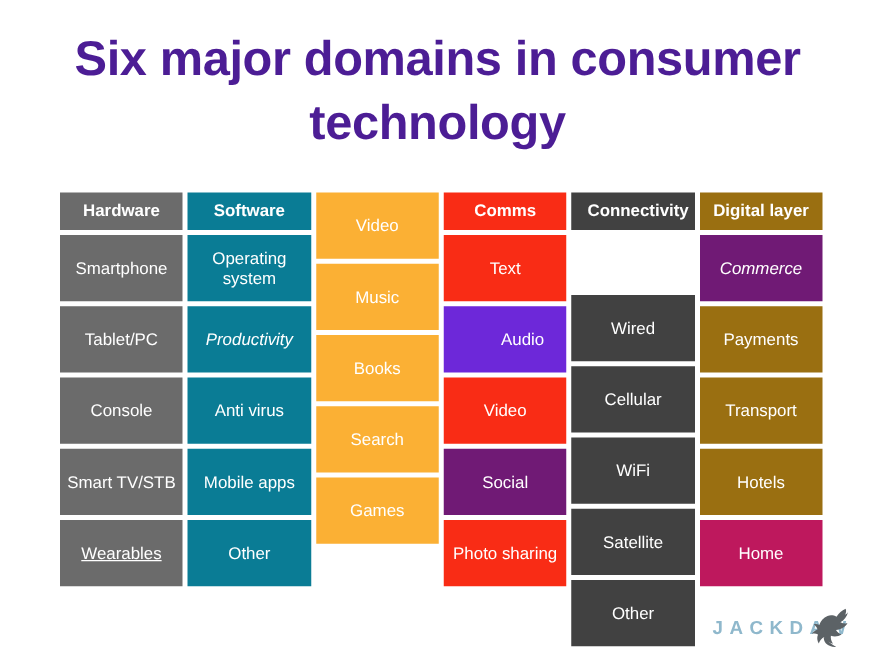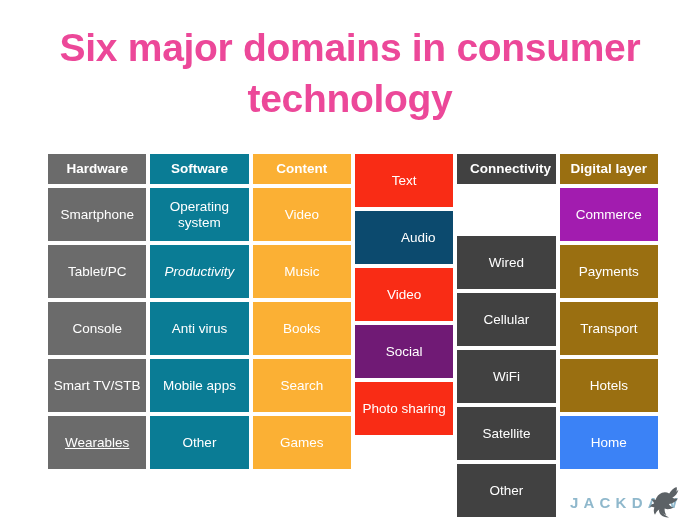--- a/index.html
+++ b/index.html
@@ -18,21 +18,21 @@
   
   #slide-title {
     position: absolute;
     left: 0;
     top: 22px;
     width: 700px;
     text-align: center;
     font-size: 39px;
     font-weight: bold;
     line-height: 1.32;
-    color: #ec4899;
+    color: #4c1d95;
     letter-spacing: -0.3px;
     padding: 0 45px;
     box-sizing: border-box;
   }
 
   
   #matrix {
     position: absolute;
     left: 48px;
     top: 154px;
@@ -111,49 +111,49 @@
     </div>
     <div class="matrix-column">
       <div class="cell header" style="background-color: rgb(10, 124, 149);">Software</div>
       <div class="cell body" style="background-color: rgb(10, 124, 149);">Operating system</div>
       <div class="cell body" style="background-color: rgb(10, 124, 149); font-style: italic;">Productivity</div>
       <div class="cell body" style="background-color: rgb(10, 124, 149);">Anti virus</div>
       <div class="cell body" style="background-color: rgb(10, 124, 149);">Mobile apps</div>
       <div class="cell body" style="background-color: rgb(10, 124, 149);">Other</div>
     </div>
     <div class="matrix-column">
-      <div class="cell header" style="background-color: rgb(251, 176, 52);">Content</div>
       <div class="cell body" style="background-color: rgb(251, 176, 52);">Video</div>
       <div class="cell body" style="background-color: rgb(251, 176, 52);">Music</div>
       <div class="cell body" style="background-color: rgb(251, 176, 52);">Books</div>
       <div class="cell body" style="background-color: rgb(251, 176, 52);">Search</div>
       <div class="cell body" style="background-color: rgb(251, 176, 52);">Games</div>
     </div>
     <div class="matrix-column">
+      <div class="cell header" style="background-color: rgb(249, 44, 21);">Comms</div>
       <div class="cell body" style="background-color: rgb(249, 44, 21);">Text</div>
-      <div class="cell body" style="background-color: #0c4a6e; padding-left: 32px;">Audio</div>
+      <div class="cell body" style="background-color: #6d28d9; padding-left: 32px;">Audio</div>
       <div class="cell body" style="background-color: rgb(249, 44, 21);">Video</div>
       <div class="cell body" style="background-color: #701a75;">Social</div>
       <div class="cell body" style="background-color: rgb(249, 44, 21);">Photo sharing</div>
     </div>
     <div class="matrix-column">
       <div class="cell header" style="background-color: rgb(65, 65, 65); padding-left: 12px;">Connectivity</div>
       <div class="cell body" style="background-color: rgb(65, 65, 65); margin-top: 48px;">Wired</div>
       <div class="cell body" style="background-color: rgb(65, 65, 65);">Cellular</div>
       <div class="cell body" style="background-color: rgb(65, 65, 65);">WiFi</div>
       <div class="cell body" style="background-color: rgb(65, 65, 65);">Satellite</div>
       <div class="cell body" style="background-color: rgb(65, 65, 65);">Other</div>
     </div>
     <div class="matrix-column">
       <div class="cell header" style="background-color: rgb(154, 111, 17);">Digital layer</div>
-      <div class="cell body" style="background-color: #a21caf;">Commerce</div>
+      <div class="cell body" style="background-color: #701a75; font-style: italic;">Commerce</div>
       <div class="cell body" style="background-color: rgb(154, 111, 17);">Payments</div>
       <div class="cell body" style="background-color: rgb(154, 111, 17);">Transport</div>
       <div class="cell body" style="background-color: rgb(154, 111, 17);">Hotels</div>
-      <div class="cell body" style="background-color: #3b82f6;">Home</div>
+      <div class="cell body" style="background-color: #be185d;">Home</div>
     </div>
   </div>
 
 <div id="brand-logo">
   <div id="brand-wordmark">JACKDAW</div>
   <svg id="brand-bird" viewBox="0 0 40 34" xmlns="http://www.w3.org/2000/svg">
     <path d="M30.5 2.0 C27.5 3.2 25.0 5.6 23.2 8.4 C21.0 7.2 18.4 6.9 16.0 7.8
              C12.8 9.0 10.6 11.8 9.4 15.0 C8.0 14.2 6.4 14.0 5.0 14.6
              C6.6 15.6 7.6 17.0 8.0 18.6 C6.2 19.2 4.6 20.4 3.6 22.0
              C5.4 21.6 7.0 21.8 8.4 22.6 C7.4 25.0 7.6 27.6 9.0 29.8

